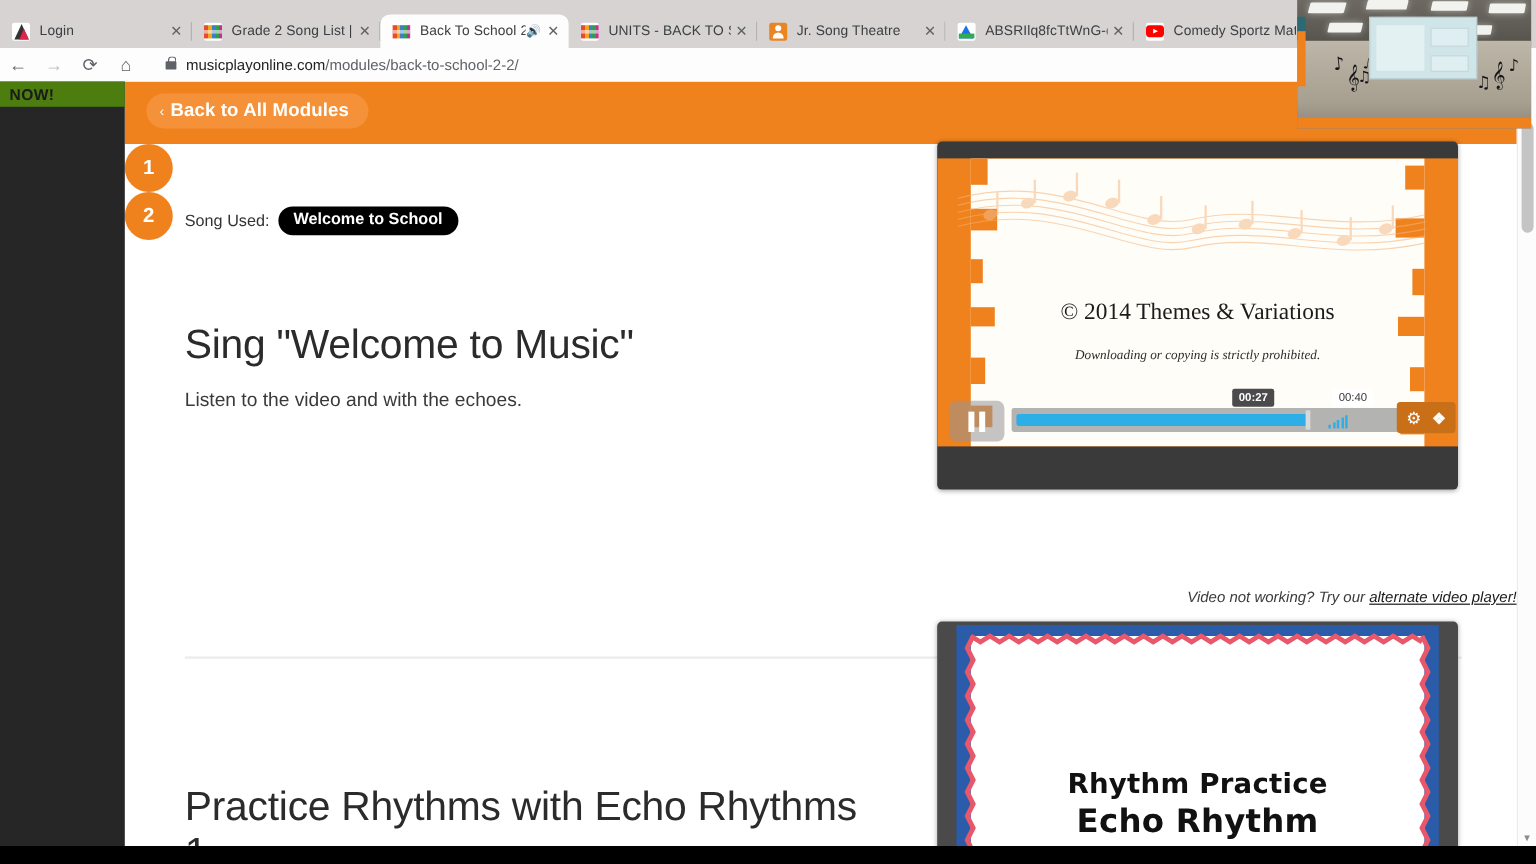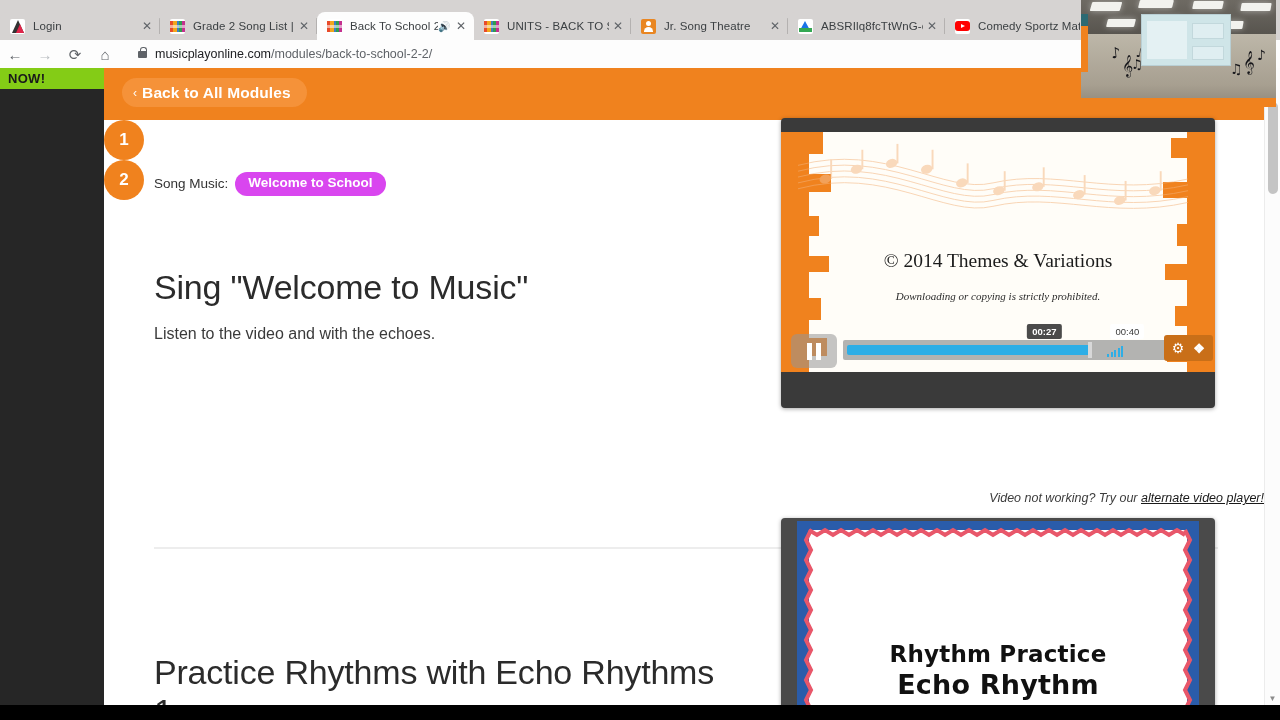--- a/index.html
+++ b/index.html
@@ -144,21 +144,21 @@
     background: linear-gradient(#dedede, rgba(255,255,255,0));
   }
 
   .content { position: absolute; left: 104px; top: 52px; right: 16px; bottom: 0; background: #fff; }
   .song-used {
     position: absolute; left: 50px; top: 52px;
     display: flex; align-items: center; gap: 7px;
   }
   .song-used .lbl { font-size: 13.5px; color: #333; }
   .song-pill {
-    background: #d946ef; color: #fff; border-radius: 13px;
+    background: #000000; color: #fff; border-radius: 13px;
     padding: 4px 13px 5px; font-size: 13.5px; font-weight: bold;
     line-height: 1.1;
   }
   .step-num {
     width: 40px; height: 40px; border-radius: 50%;
     background: #f0821e; color: #fff;
     display: flex; align-items: center; justify-content: center;
     font-size: 17px; font-weight: bold;
   }
   .step-title {
@@ -269,21 +269,21 @@
   .thumb-t1 { top: 120px; font-size: 23px; }
   .thumb-t2 { top: 148px; font-size: 27px; }
 
   
   .left-band {
     position: absolute; left: 0; top: 68px; width: 104px; height: 637px;
     background: #262626;
   }
   .now-banner {
     position: absolute; left: 0; top: 68px; width: 104px; height: 21px;
-    background: #84cc16; color: #1a1a1a;
+    background: #4d7c0f; color: #1a1a1a;
     font-size: 13px; font-weight: bold; letter-spacing: .3px;
     display: flex; align-items: center; padding-left: 8px;
   }
   .bottom-band {
     position: absolute; left: 0; top: 705px; width: 1280px; height: 15px; background: #000;
   }
 
   
   .scrollbar {
     position: absolute; right: 0; top: 68px; width: 16px; height: 637px;
@@ -424,21 +424,21 @@
         <div class="back-btn">
           <span class="chev">‹</span>
           <span>Back to All Modules</span>
         </div>
       </div>
       <div class="header-shadow"></div>
 
       <div class="content">
 
         <div class="song-used">
-          <span class="lbl">Song Music:</span>
+          <span class="lbl">Song Used:</span>
           <span class="song-pill">Welcome to School</span>
         </div>
 
         <div class="step-num" style="left:50px; top:87px;">
           <span>1</span>
         </div>
 
         <h1 class="step-title" style="position:absolute; left:50px; top:148px; width:600px;">Sing "Welcome to Music"</h1>
 
         <p class="step-body" style="position:absolute; left:50px; top:205px; width:600px;">Listen to the video and with the echoes.</p>

